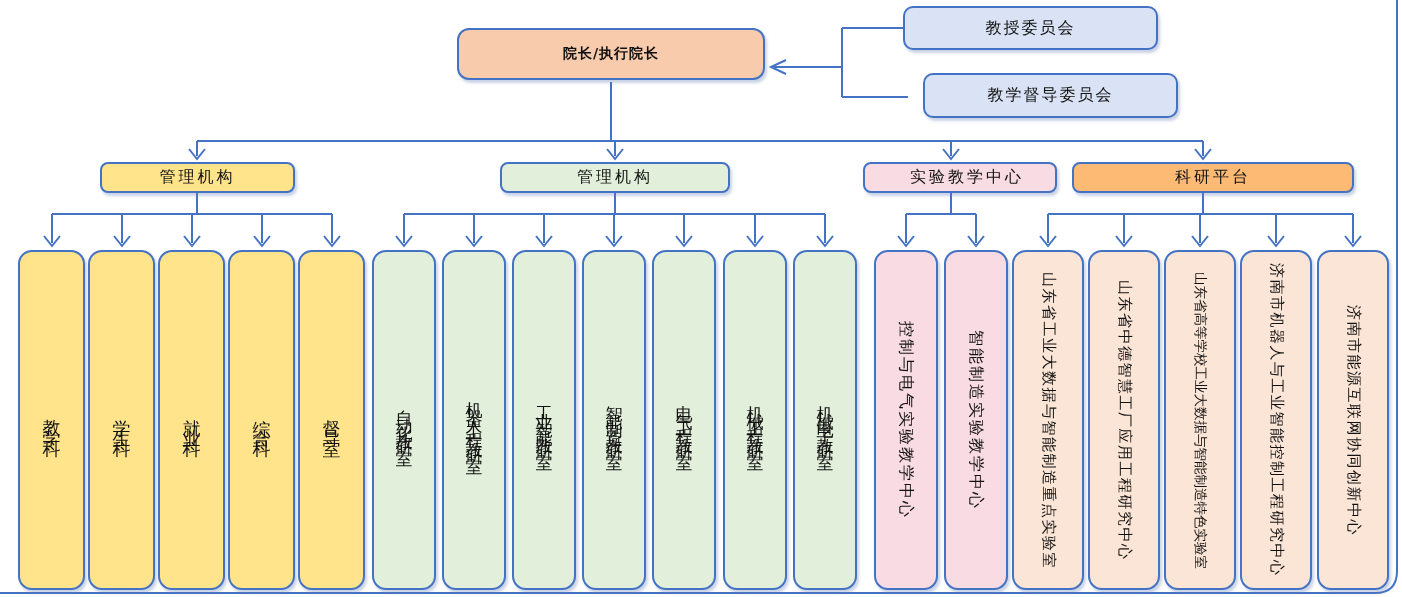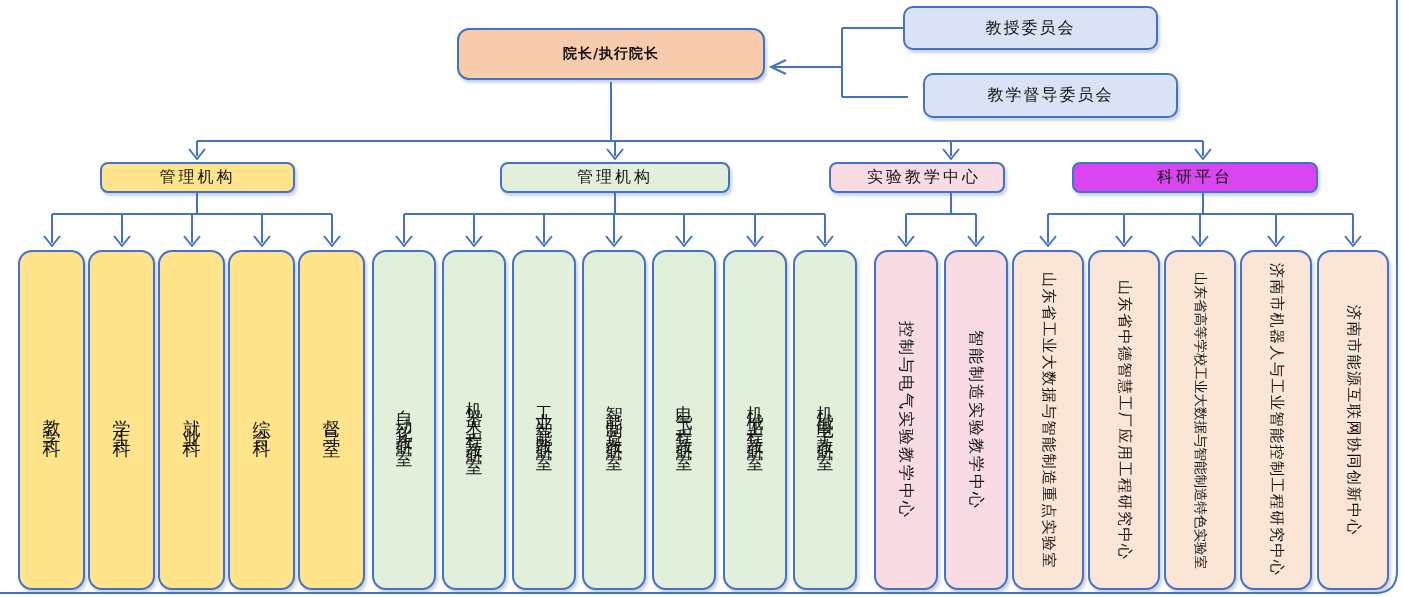--- a/index.html
+++ b/index.html
@@ -37,22 +37,22 @@
     <path id="linesPath" fill="none" stroke-width="2" d="M611 82 V141 M197 141 H1203 M197 141 V156 M189 149 L197 159 L205 149 M615 141 V156 M607 149 L615 159 L623 149 M951 141 V156 M943 149 L951 159 L959 149 M1203 141 V156 M1195 149 L1203 159 L1211 149 M842 28 V97 M842 28 H903 M842 97 H908 M842 67 H774 M786 60 L771 67 L786 74 M197 193 V214 M52 214 H332 M52 214 V243 M44 236 L52 246 L60 236 M122 214 V243 M114 236 L122 246 L130 236 M192 214 V243 M184 236 L192 246 L200 236 M262 214 V243 M254 236 L262 246 L270 236 M332 214 V243 M324 236 L332 246 L340 236 M615 193 V214 M404 214 H825 M404 214 V243 M396 236 L404 246 L412 236 M474 214 V243 M466 236 L474 246 L482 236 M544 214 V243 M536 236 L544 246 L552 236 M614 214 V243 M606 236 L614 246 L622 236 M684 214 V243 M676 236 L684 246 L692 236 M755 214 V243 M747 236 L755 246 L763 236 M825 214 V243 M817 236 L825 246 L833 236 M951 193 V214 M906 214 H976 M906 214 V243 M898 236 L906 246 L914 236 M976 214 V243 M968 236 L976 246 L984 236 M1203 193 V214 M1048 214 H1353 M1048 214 V243 M1040 236 L1048 246 L1056 236 M1124 214 V243 M1116 236 L1124 246 L1132 236 M1200 214 V243 M1192 236 L1200 246 L1208 236 M1276 214 V243 M1268 236 L1276 246 L1284 236 M1353 214 V243 M1345 236 L1353 246 L1361 236" stroke="#4472C4"></path>
   </svg>
 
   <div class="box dean" style="background-color: rgb(248, 203, 173);">院长/执行院长</div>
 
   <div class="box cmte" style="left: 903px; top: 6px; width: 255px; height: 44px; background-color: rgb(218, 227, 245);">教授委员会</div>
   <div class="box cmte" style="left: 908px; top: 73px; width: 255px; height: 45px; background-color: rgb(218, 227, 245); margin-left: 15px;">教学督导委员会</div>
 
   <div class="box hdr" style="left: 100px; width: 195px; background-color: rgb(255, 228, 140);">管理机构</div>
   <div class="box hdr" style="left: 500px; width: 230px; background-color: rgb(226, 239, 218);">管理机构</div>
-  <div class="box hdr" style="left: 829px; width: 176px; background-color: rgb(248, 219, 227); padding-left: 14px;">实验教学中心</div>
-  <div class="box hdr" style="left: 1072px; width: 246px; background-color: #d946ef;">科研平台</div>
+  <div class="box hdr" style="left: 863px; width: 194px; background-color: rgb(248, 219, 227); padding-left: 14px;">实验教学中心</div>
+  <div class="box hdr" style="left: 1072px; width: 282px; background-color: #fdba74;">科研平台</div>
 
   <div class="box col c-yellow" style="left: 18px; width: 67px; background-color: rgb(255, 228, 140);">
       <span class="vtext up">教学科</span>
     </div>
   <div class="box col c-yellow" style="left: 88px; width: 67px; background-color: rgb(255, 228, 140);">
       <span class="vtext up">学生科</span>
     </div>
   <div class="box col c-yellow" style="left: 158px; width: 67px; background-color: rgb(255, 228, 140);">
       <span class="vtext up">就业科</span>
     </div>

